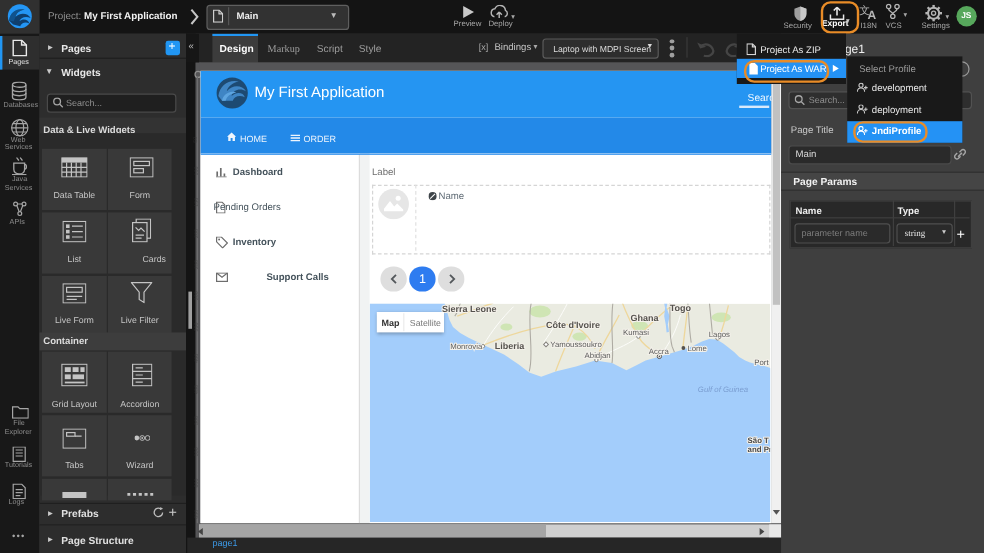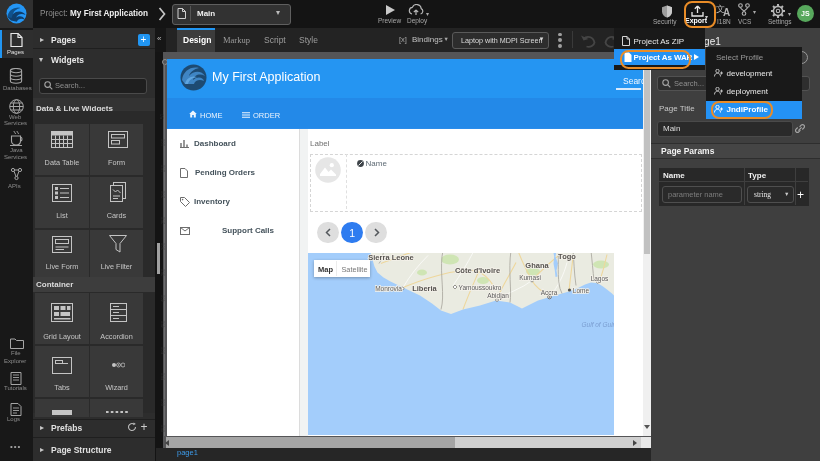--- a/index.html
+++ b/index.html
@@ -126,21 +126,21 @@
       <rect x="3" y="12" width="3" height="3" fill="#c4c4c4"></rect>
       <path d="M8 13.5 H17" stroke="#c4c4c4"></path>
     </svg>
   <div class="wlab" style="left:35px;top:211px;">List</div>
   <svg class="wic" style="left:110px;top:182px;" width="16" height="20" viewBox="0 0 16 20">
       <rect x="3.5" y="0.5" width="12" height="16" fill="#3a3a3a" stroke="#c4c4c4"></rect>
       <rect x="0.5" y="3.5" width="12" height="16" fill="#3a3a3a" stroke="#c4c4c4"></rect>
       <path d="M3 7.5 L5.5 10 L7.5 8 L10.5 11" stroke="#c4c4c4" fill="none"></path>
       <path d="M3 14 H10 M3 16.5 H8" stroke="#c4c4c4"></path>
     </svg>
-  <div class="wlab" style="left:90px;top:211px;width:53px;">Cards</div>
+  <div class="wlab" style="left:102px;top:211px;width:53px;">Cards</div>
 
   <div class="wcell" style="left:35px;top:230px;"></div>
     <div class="wcell" style="left:90px;top:230px;width:53px;"></div>
   <svg class="wic" style="left:52px;top:236px;" width="20" height="17" viewBox="0 0 20 17">
       <rect x="0.5" y="0.5" width="19" height="16" fill="none" stroke="#c4c4c4"></rect>
       <rect x="3.5" y="3.5" width="13" height="4" fill="none" stroke="#c4c4c4"></rect>
       <path d="M3.5 11 H16.5 M3.5 13.5 H12" stroke="#c4c4c4"></path>
     </svg>
   <div class="wlab" style="left:35px;top:262px;">Live Form</div>
   <svg class="wic" style="left:109px;top:235px;" width="18" height="18" viewBox="0 0 18 18">
@@ -287,21 +287,21 @@
     <div class="abs" style="left:0;top:69px;width:132px;height:308px;background:#fff;border-right:1px solid #dcdcdc;"></div>
     <div class="abs" style="left:0;top:69px;width:476px;height:1px;background:#2a8ceb;"></div>
     <svg class="abs" style="left:13px;top:80px;" width="9" height="9" viewBox="0 0 9 9">
         <path d="M1 8 V4 M4 8 V1 M7 8 V5.5" stroke="#6d6d6d" stroke-width="1.4"></path>
         <path d="M0 8.5 H9" stroke="#6d6d6d" stroke-width="1"></path>
       </svg>
     <div class="tx" style="left:27px;top:80px;font-size:8px;color:#44525b;font-weight:bold;">Dashboard</div>
     <svg class="abs" style="left:13px;top:109px;" width="8" height="10" viewBox="0 0 8 10">
         <path d="M0.5 0.5 H5 L7.5 3 V9.5 H0.5 Z" fill="none" stroke="#6d6d6d"></path>
       </svg>
-    <div class="tx" style="left:28px;top:109px;font-size:8px;color:#44525b;font-weight:bold;text-align:center;">Pending Orders</div>
+    <div class="tx" style="left:11px;top:109px;font-size:8px;color:#44525b;font-weight:normal;text-align:center;">Pending Orders</div>
     <svg class="abs" style="left:13px;top:138px;" width="10" height="10" viewBox="0 0 10 10">
         <path d="M0.5 0.5 H4.5 L9.5 5.5 L5.5 9.5 L0.5 4.5 Z" fill="none" stroke="#6d6d6d"></path>
         <circle cx="2.6" cy="2.6" r="0.8" fill="#6d6d6d"></circle>
       </svg>
     <div class="tx" style="left:27px;top:138px;font-size:8px;color:#44525b;font-weight:bold;">Inventory</div>
     <svg class="abs" style="left:13px;top:168px;" width="10" height="8" viewBox="0 0 10 8">
         <rect x="0.5" y="0.5" width="9" height="7" fill="none" stroke="#6d6d6d"></rect>
         <path d="M0.5 0.5 L5 4 L9.5 0.5" fill="none" stroke="#6d6d6d"></path>
       </svg>
     <div class="tx" style="left:27px;top:167px;font-size:8px;color:#44525b;font-weight:bold;padding-left:28px;">Support Calls</div>
@@ -325,21 +325,21 @@
     <svg class="abs" style="left:158px;top:169px;" width="6" height="9" viewBox="0 0 6 9">
         <path d="M5 1 L1.5 4.5 L5 8" fill="none" stroke="#54585c" stroke-width="1.5"></path>
       </svg>
     <div class="abs" style="left:174.4px;top:162.7px;width:21.5px;height:21.5px;border-radius:50%;background:#2e7cf0;"></div>
     <div class="abs" style="left:174.4px;top:167.5px;width:21.5px;text-align:center;font-size:10.5px;color:#fff;">1</div>
     <div class="abs" style="left:198.2px;top:162.7px;width:21.5px;height:21.5px;border-radius:50%;background:#dedede;"></div>
     <svg class="abs" style="left:206.5px;top:169px;" width="6" height="9" viewBox="0 0 6 9">
         <path d="M1 1 L4.5 4.5 L1 8" fill="none" stroke="#54585c" stroke-width="1.5"></path>
       </svg>
 
-    <div id="map" class="abs" style="left:140.5px;top:193.5px;width:306px;height:182px;overflow:hidden;">
+    <div id="map" class="abs" style="left:140.5px;top:193.5px;width:334px;height:182px;overflow:hidden;">
       <svg width="334" height="183" viewBox="0 0 334 183">
         <rect x="0" y="0" width="334" height="183" fill="#eaebe1"></rect>
         <g transform="translate(2,-2.5)">
 
         <ellipse cx="140" cy="9" rx="9" ry="5" fill="#cfe5b4"></ellipse>
         <ellipse cx="173" cy="30" rx="6" ry="3.5" fill="#cfe5b4"></ellipse>
         <ellipse cx="223" cy="21" rx="7" ry="4" fill="#cfe5b4"></ellipse>
         <ellipse cx="291" cy="14" rx="8" ry="4" fill="#cfe5b4"></ellipse>
         <ellipse cx="112" cy="22" rx="5" ry="3" fill="#cfe5b4"></ellipse>
 
@@ -543,21 +543,21 @@
   <div class="abs" style="left:613.5px;top:28px;width:91px;height:42px;background:#191919;"></div>
   <svg class="abs" style="left:621.5px;top:35.5px;" width="8" height="10" viewBox="0 0 8 10">
       <path d="M0.5 0.5 H5 L7.5 3 V9.5 H0.5 Z" fill="none" stroke="#d5d5d5" stroke-width="1"></path>
       <path d="M5 0.5 V3 H7.5" fill="none" stroke="#d5d5d5" stroke-width="1"></path>
     </svg>
   <div class="tx" style="left:633.5px;top:37px;font-size:8px;color:#e8e8e8;">Project As ZIP</div>
   <div class="abs" style="left:613.5px;top:49.3px;width:91px;height:16px;background:#2492f5;"></div>
   <svg class="abs" style="left:623.5px;top:52px;" width="8" height="10.5" viewBox="0 0 8 10.5">
       <path d="M0.5 0.5 H5 L7.5 3 V10 H0.5 Z" fill="#fff"></path>
     </svg>
-  <div class="tx" style="left:633.5px;top:53px;font-size:8px;color:#fff;font-weight:bold;letter-spacing:-0.1px;">Project As WAR</div>
+  <div class="tx" style="left:633.5px;top:53px;font-size:8px;color:#fff;font-weight:normal;letter-spacing:-0.1px;">Project As WAR</div>
   <div class="abs" style="left:694px;top:54.2px;width:0;height:0;border-top:3.3px solid transparent;border-bottom:3.3px solid transparent;border-left:5.2px solid #fff;"></div>
   <div class="abs" style="left:619.5px;top:49.5px;width:67px;height:15px;border:2px solid #e98c27;border-radius:8.5px;"></div>
 
   <div class="abs" style="left:706px;top:46.5px;width:96px;height:72px;background:#191919;"></div>
   <div class="tx" style="left:716px;top:53px;font-size:8px;color:#9a9a9a;">Select Profile</div>
   <svg class="abs" style="left:714px;top:69px;" width="10" height="8" viewBox="0 0 10 8">
       <circle cx="3.5" cy="2" r="1.7" fill="none" stroke="#c9c9c9" stroke-width="0.9"></circle>
       <path d="M0.5 7.5 C0.5 5 2 4.3 3.5 4.3 C5 4.3 6.5 5 6.5 7.5" fill="none" stroke="#c9c9c9" stroke-width="0.9"></path>
       <path d="M7.5 2.5 V5.5 M6 4 H9" stroke="#c9c9c9" stroke-width="0.9"></path>
     </svg>

